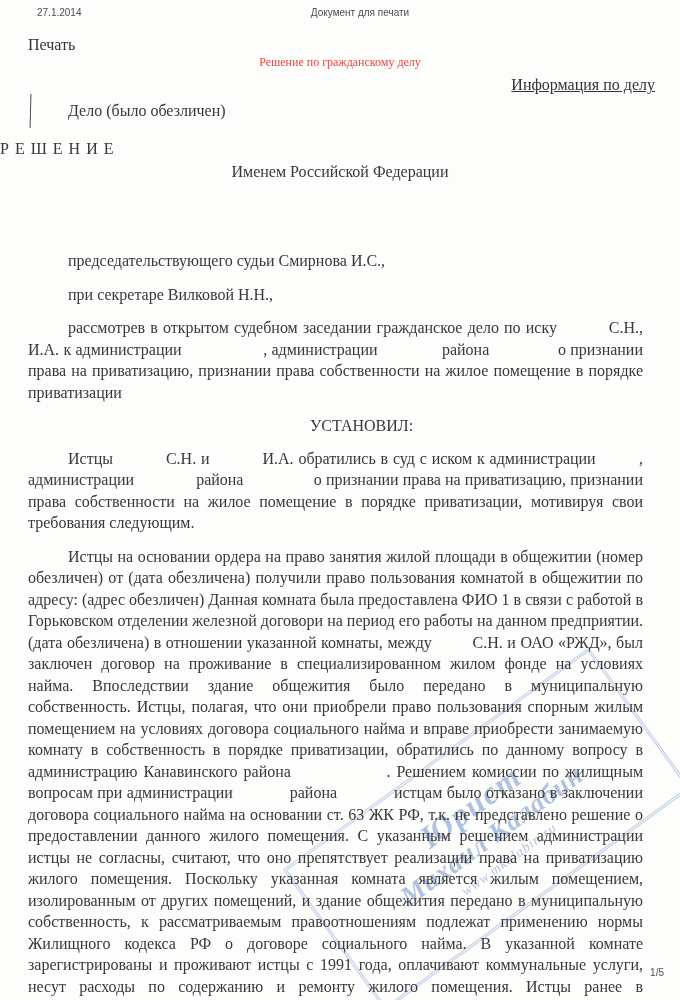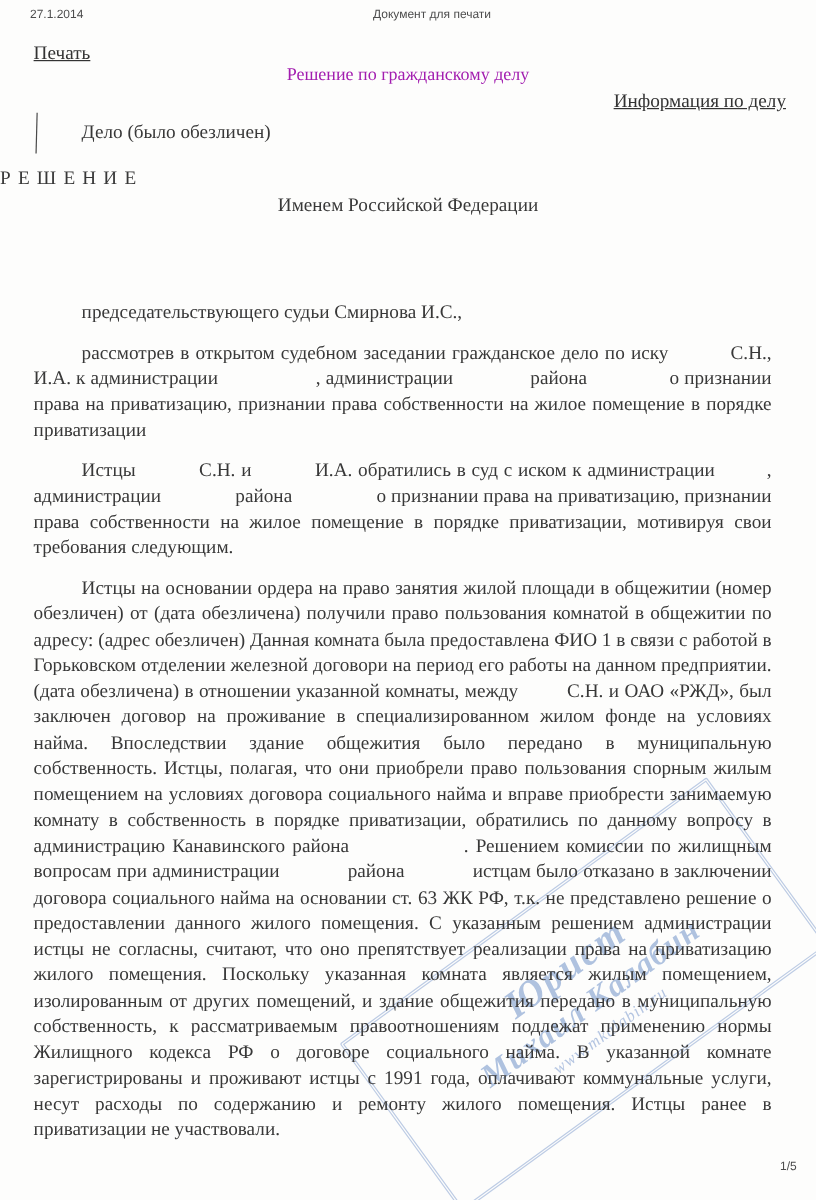--- a/index.html
+++ b/index.html
@@ -6,44 +6,44 @@
   body {
     width: 680px; height: 1000px;
     background: #fdfdfc;
     position: relative;
     overflow: hidden;
     font-family: "Liberation Serif", serif;
     color: #3a3a3a;
   }
   
   .print-date {
-    position: absolute; left: 25px; top: 7px;
+    position: absolute; left: 37px; top: 7px;
     font-family: "Liberation Sans", sans-serif;
     font-size: 10px; color: #4d4d4d;
   }
   .print-doc-title {
     position: absolute; left: 0; top: 7px; width: 100%;
     text-align: center;
     font-family: "Liberation Sans", sans-serif;
     font-size: 10px; color: #4d4d4d; padding-left: 20px;
   }
   .page-number {
     position: absolute; right: 16px; bottom: 22px;
     font-family: "Liberation Sans", sans-serif;
     font-size: 10px; color: #4d4d4d;
   }
   
   .print-link {
     position: absolute; left: 28px; top: 36px;
     font-size: 16px; color: #333;
-    text-decoration: underline; cursor: pointer;
+    cursor: pointer;
   }
   .page-title {
     position: absolute; left: 0; top: 55px; width: 100%;
-    text-align: center; font-size: 15px; color: #a21caf;
+    text-align: center; font-size: 12px; color: #ef4444;
   }
   .case-info-link {
     position: absolute; right: 25px; top: 76px;
     font-size: 16px; color: #333;
     text-decoration: underline; cursor: pointer;
   }
   .cursor-mark {
     position: absolute; left: 30px; top: 94px;
     width: 1px; height: 34px; background: #4a4a4a;
     transform: rotate(1.5deg);
@@ -111,18 +111,20 @@
 <div class="subheading">Именем Российской Федерации</div>
 
 <div class="watermark">
   <div class="wm-line1">Юрист</div>
   <div class="wm-line2">Михаил Калабин</div>
   <div class="wm-line3">www.mkalabin.ru</div>
 </div>
 
 <div class="content">
   <p>председательствующего судьи Смирнова И.С.,</p>
+  <p>при секретаре Вилковой Н.Н.,</p>
   <p>рассмотрев в открытом судебном заседании гражданское дело по иску&nbsp;&nbsp;&nbsp;&nbsp;&nbsp;&nbsp;&nbsp;&nbsp;&nbsp; С.Н., И.А. к администрации&nbsp;&nbsp;&nbsp;&nbsp;&nbsp;&nbsp;&nbsp;&nbsp;&nbsp;&nbsp;&nbsp;&nbsp;&nbsp;&nbsp;&nbsp;&nbsp;&nbsp;&nbsp; , администрации&nbsp;&nbsp;&nbsp;&nbsp;&nbsp;&nbsp;&nbsp;&nbsp;&nbsp;&nbsp;&nbsp;&nbsp;&nbsp;&nbsp; района&nbsp;&nbsp;&nbsp;&nbsp;&nbsp;&nbsp;&nbsp;&nbsp;&nbsp;&nbsp;&nbsp;&nbsp;&nbsp;&nbsp;&nbsp; о признании права на приватизацию, признании права собственности на жилое помещение в порядке приватизации</p>
+  <p class="section-heading">УСТАНОВИЛ:</p>
   <p>Истцы&nbsp;&nbsp;&nbsp;&nbsp;&nbsp;&nbsp;&nbsp;&nbsp;&nbsp;&nbsp; С.Н. и&nbsp;&nbsp;&nbsp;&nbsp;&nbsp;&nbsp;&nbsp;&nbsp;&nbsp;&nbsp; И.А. обратились в суд с иском к администрации&nbsp;&nbsp;&nbsp;&nbsp;&nbsp;&nbsp;&nbsp;&nbsp; , администрации&nbsp;&nbsp;&nbsp;&nbsp;&nbsp;&nbsp;&nbsp;&nbsp;&nbsp;&nbsp;&nbsp;&nbsp;&nbsp;&nbsp; района&nbsp;&nbsp;&nbsp;&nbsp;&nbsp;&nbsp;&nbsp;&nbsp;&nbsp;&nbsp;&nbsp;&nbsp;&nbsp;&nbsp;&nbsp;&nbsp; о признании права на приватизацию, признании права собственности на жилое помещение в порядке приватизации, мотивируя свои требования следующим.</p>
   <p>Истцы на основании ордера на право занятия жилой площади в общежитии (номер обезличен) от (дата обезличена) получили право пользования комнатой в общежитии по адресу: (адрес обезличен) Данная комната была предоставлена ФИО 1 в связи с работой в Горьковском отделении железной договори на период его работы на данном предприятии. (дата обезличена) в отношении указанной комнаты, между&nbsp;&nbsp;&nbsp;&nbsp;&nbsp;&nbsp;&nbsp;&nbsp; С.Н. и ОАО «РЖД», был заключен договор на проживание в специализированном жилом фонде на условиях найма. Впоследствии здание общежития было передано в муниципальную собственность. Истцы, полагая, что они приобрели право пользования спорным жилым помещением на условиях договора социального найма и вправе приобрести занимаемую комнату в собственность в порядке приватизации, обратились по данному вопросу в администрацию Канавинского района&nbsp;&nbsp;&nbsp;&nbsp;&nbsp;&nbsp;&nbsp;&nbsp;&nbsp;&nbsp;&nbsp;&nbsp;&nbsp;&nbsp;&nbsp; . Решением комиссии по жилищным вопросам при администрации&nbsp;&nbsp;&nbsp;&nbsp;&nbsp;&nbsp;&nbsp;&nbsp;&nbsp;&nbsp;&nbsp;&nbsp; района&nbsp;&nbsp;&nbsp;&nbsp;&nbsp;&nbsp;&nbsp;&nbsp;&nbsp;&nbsp;&nbsp;&nbsp; истцам было отказано в заключении договора социального найма на основании ст. 63 ЖК РФ, т.к. не представлено решение о предоставлении данного жилого помещения. С указанным решением администрации истцы не согласны, считают, что оно препятствует реализации права на приватизацию жилого помещения. Поскольку указанная комната является жилым помещением, изолированным от других помещений, и здание общежития передано в муниципальную собственность, к рассматриваемым правоотношениям подлежат применению нормы Жилищного кодекса РФ о договоре социального найма. В указанной комнате зарегистрированы и проживают истцы с 1991 года, оплачивают коммунальные услуги, несут расходы по содержанию и ремонту жилого помещения. Истцы ранее в приватизации не участвовали.</p>
 </div>
 
 <div class="page-number">1/5</div>
 
 </body></html>

